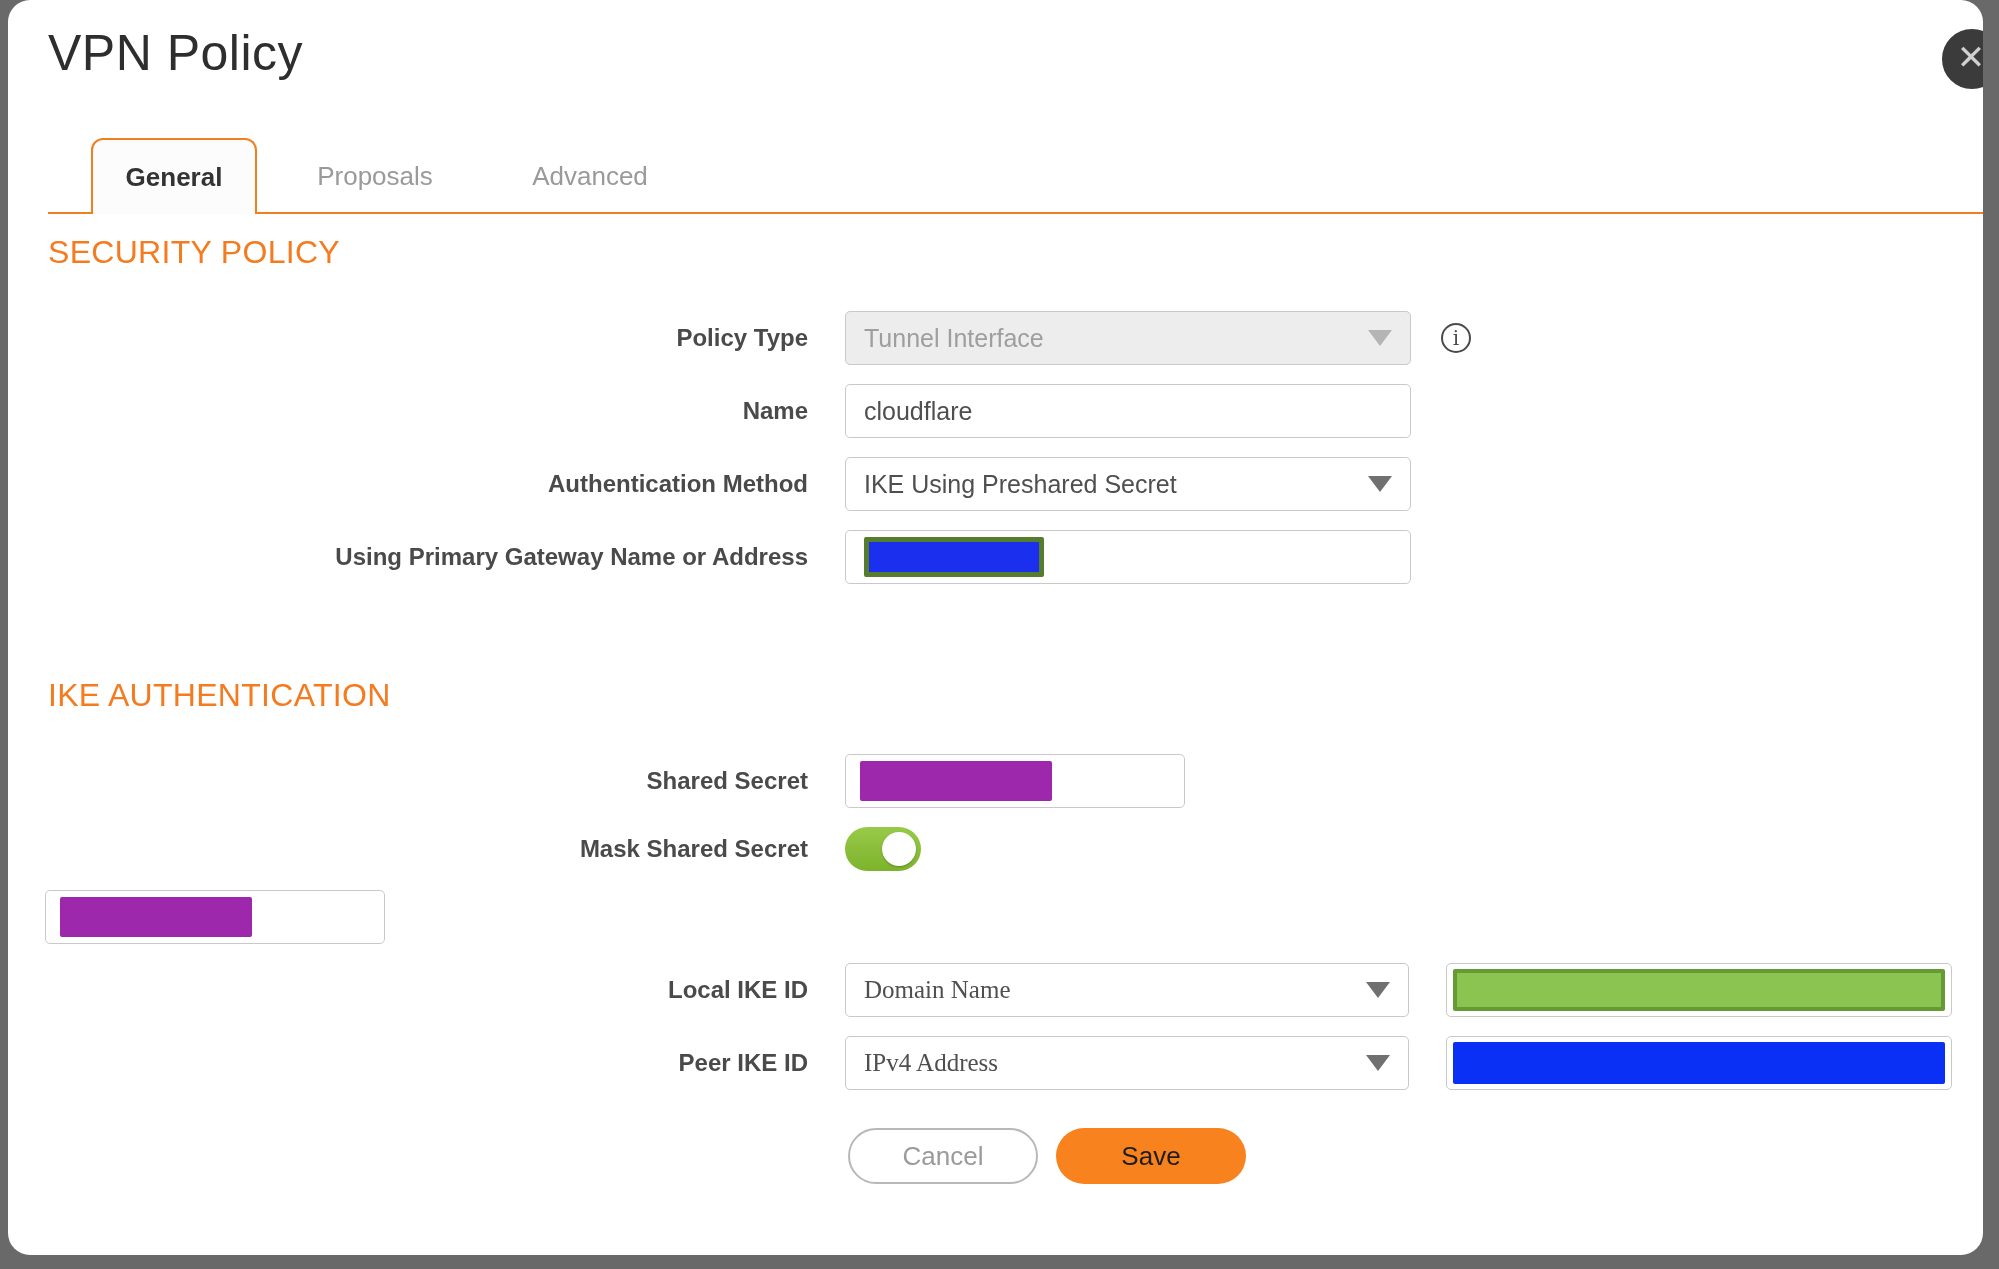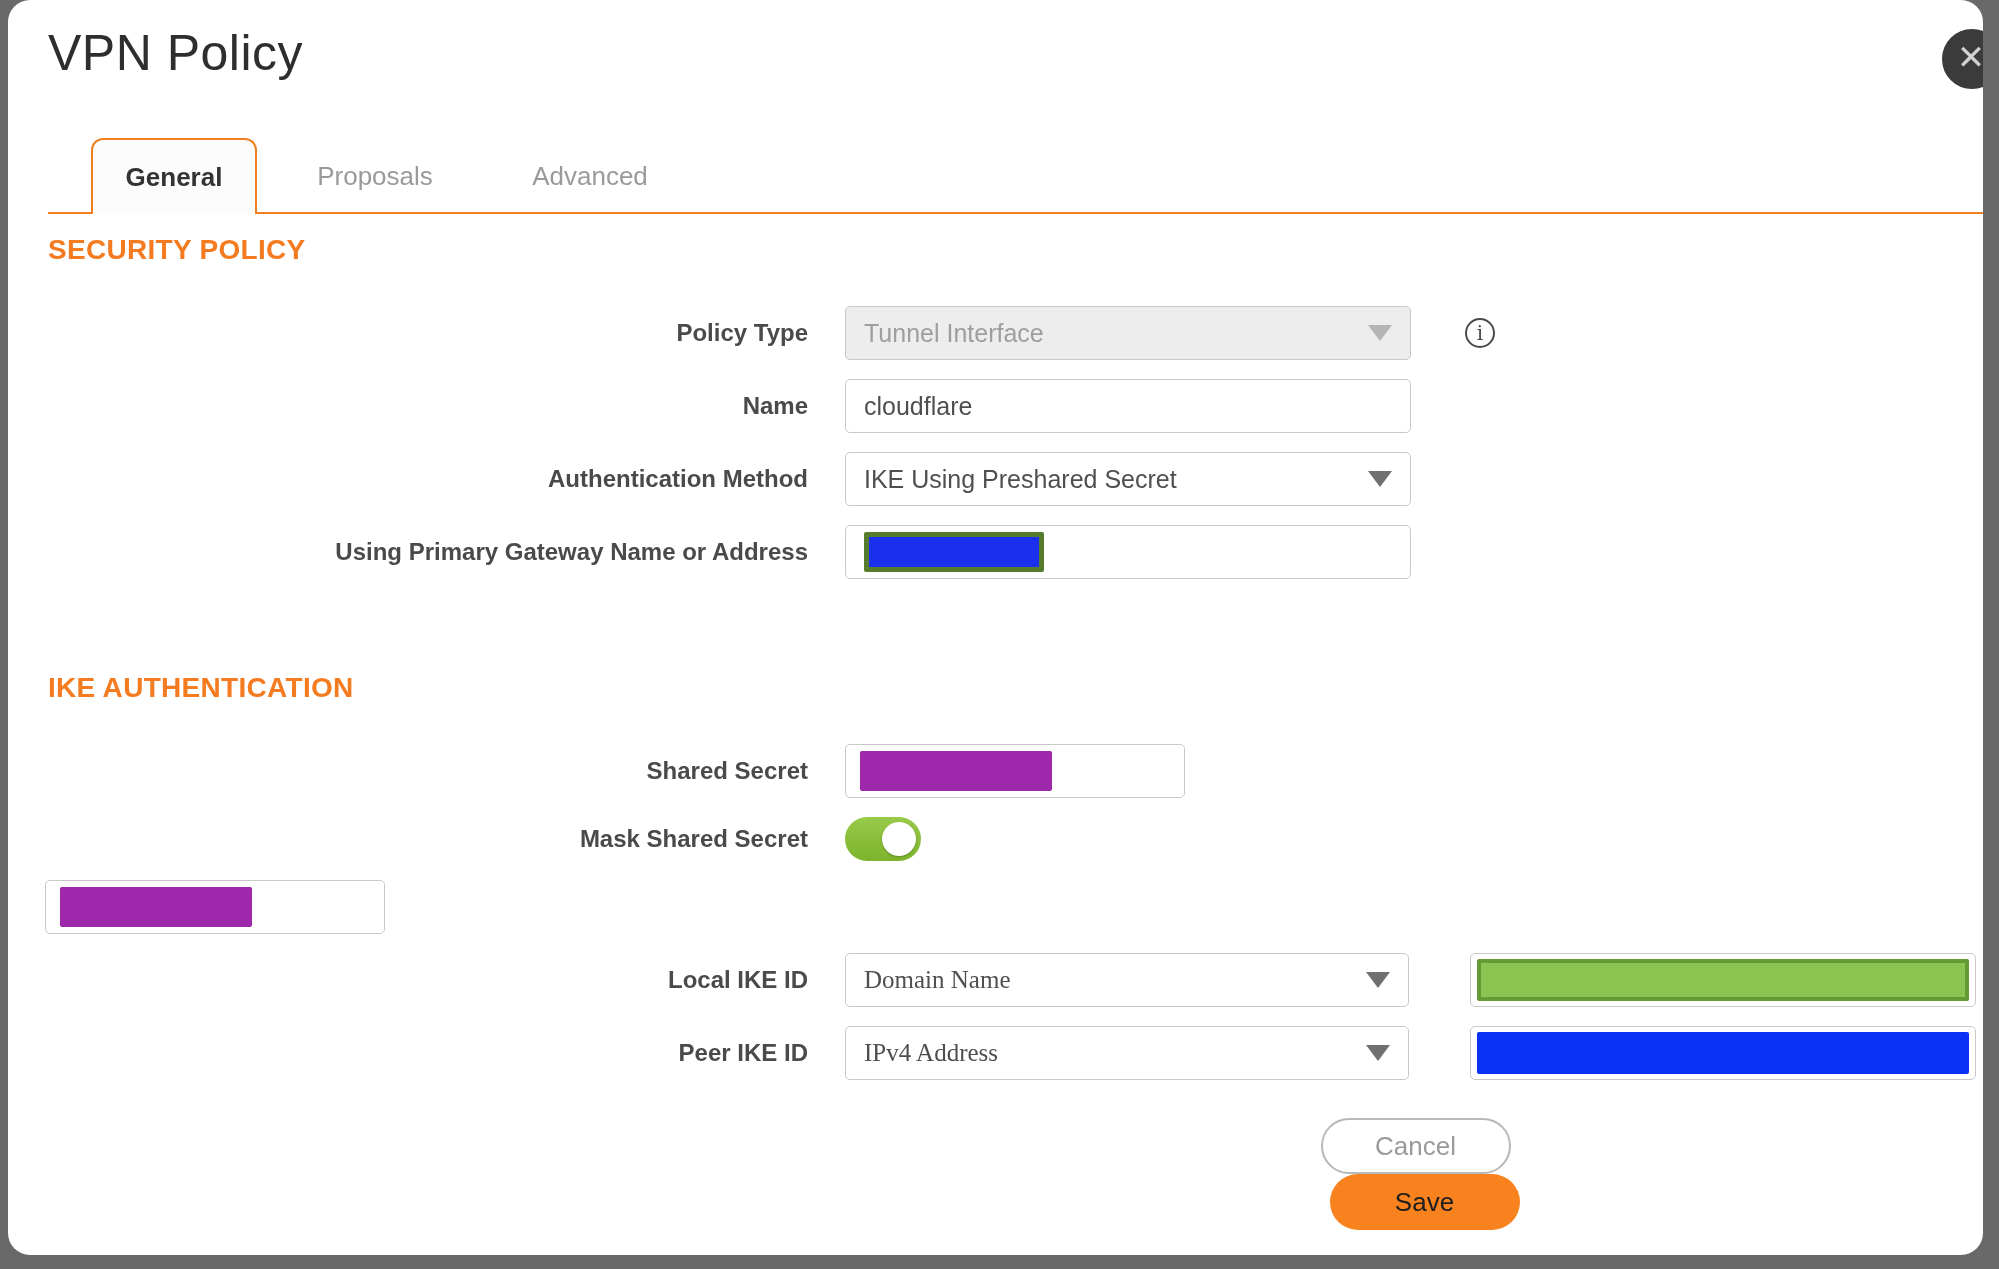--- a/index.html
+++ b/index.html
@@ -68,22 +68,22 @@
     border: 2px solid #f0801f;
     border-bottom: none;
     border-radius: 12px 12px 0 0;
     margin-bottom: -2px;
     height: 76px;
     z-index: 2;
   }
   
   .section-header {
     margin: 20px 0 0 40px;
-    font-size: 28px;
-    font-weight: 700;
+    font-size: 32px;
+    font-weight: 400;
     color: #f47b20;
     letter-spacing: 0.3px;
   }
   .section-header.second { margin-top: 93px; }
   
   .row {
     display: flex;
     align-items: center;
     margin-top: 19px;
     min-height: 54px;
@@ -91,21 +91,21 @@
   .row.first-of-section { margin-top: 40px; }
   .row.toggle-row { min-height: 44px; }
   .label {
     flex: 0 0 800px;
     text-align: right;
     font-size: 24px;
     font-weight: 700;
     color: #4a4a4a;
     padding-right: 0;
   }
-  .control { margin-left: 37px; display: flex; align-items: center; gap: 24px; }
+  .control { margin-left: 37px; display: flex; align-items: center; }
   
   .select, .text-input, .redacted-input {
     height: 54px;
     border: 1px solid #c9c9c9;
     border-radius: 5px;
     background: #ffffff;
     display: flex;
     align-items: center;
     padding: 0 18px;
     font-size: 25px;
@@ -180,22 +180,21 @@
     top: 5px; right: 5px;
     width: 34px; height: 34px;
     border-radius: 50%;
     background: #ffffff;
     box-shadow: 0 1px 2px rgba(0,0,0,0.25);
   }
   
   .buttons-row {
     margin: 38px 0 0 840px;
     display: flex;
-    align-items: center;
-    flex-direction: column;
+    align-items: flex-start;
   }
   .btn {
     height: 56px;
     width: 190px;
     border-radius: 28px;
     display: flex; align-items: center; justify-content: center;
     font-size: 26px;
     cursor: pointer;
   }
   .btn.cancel {

